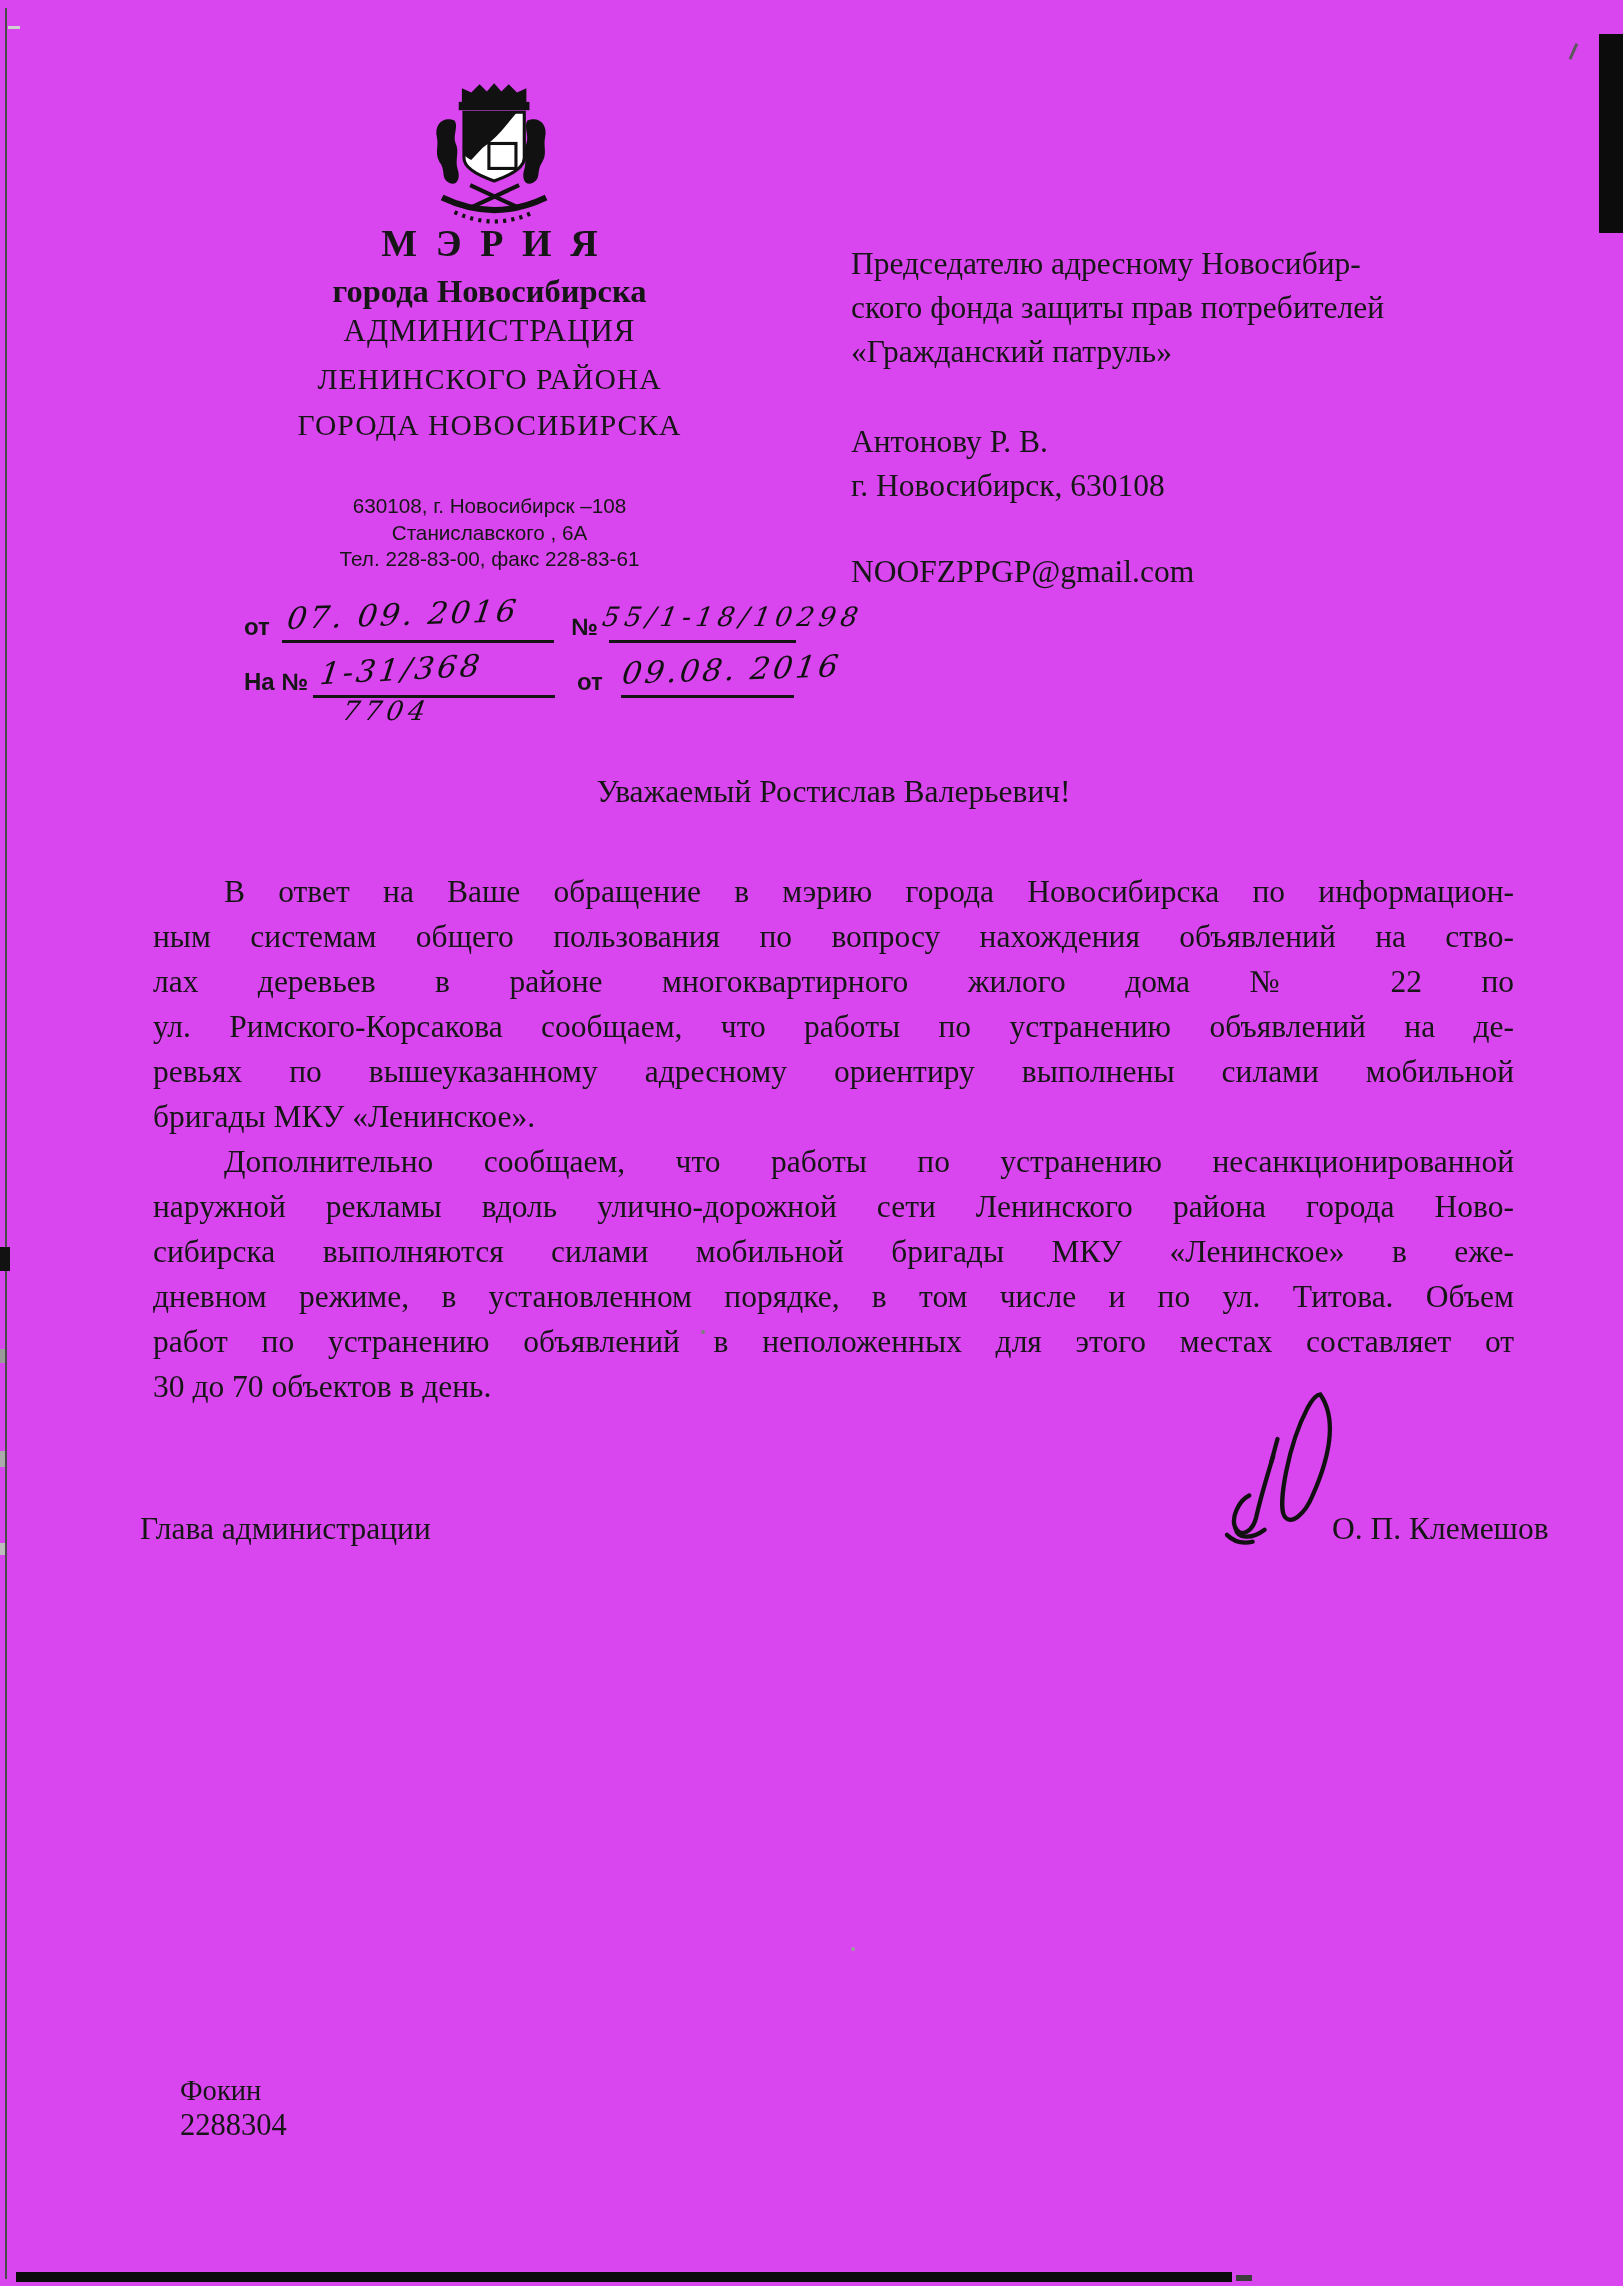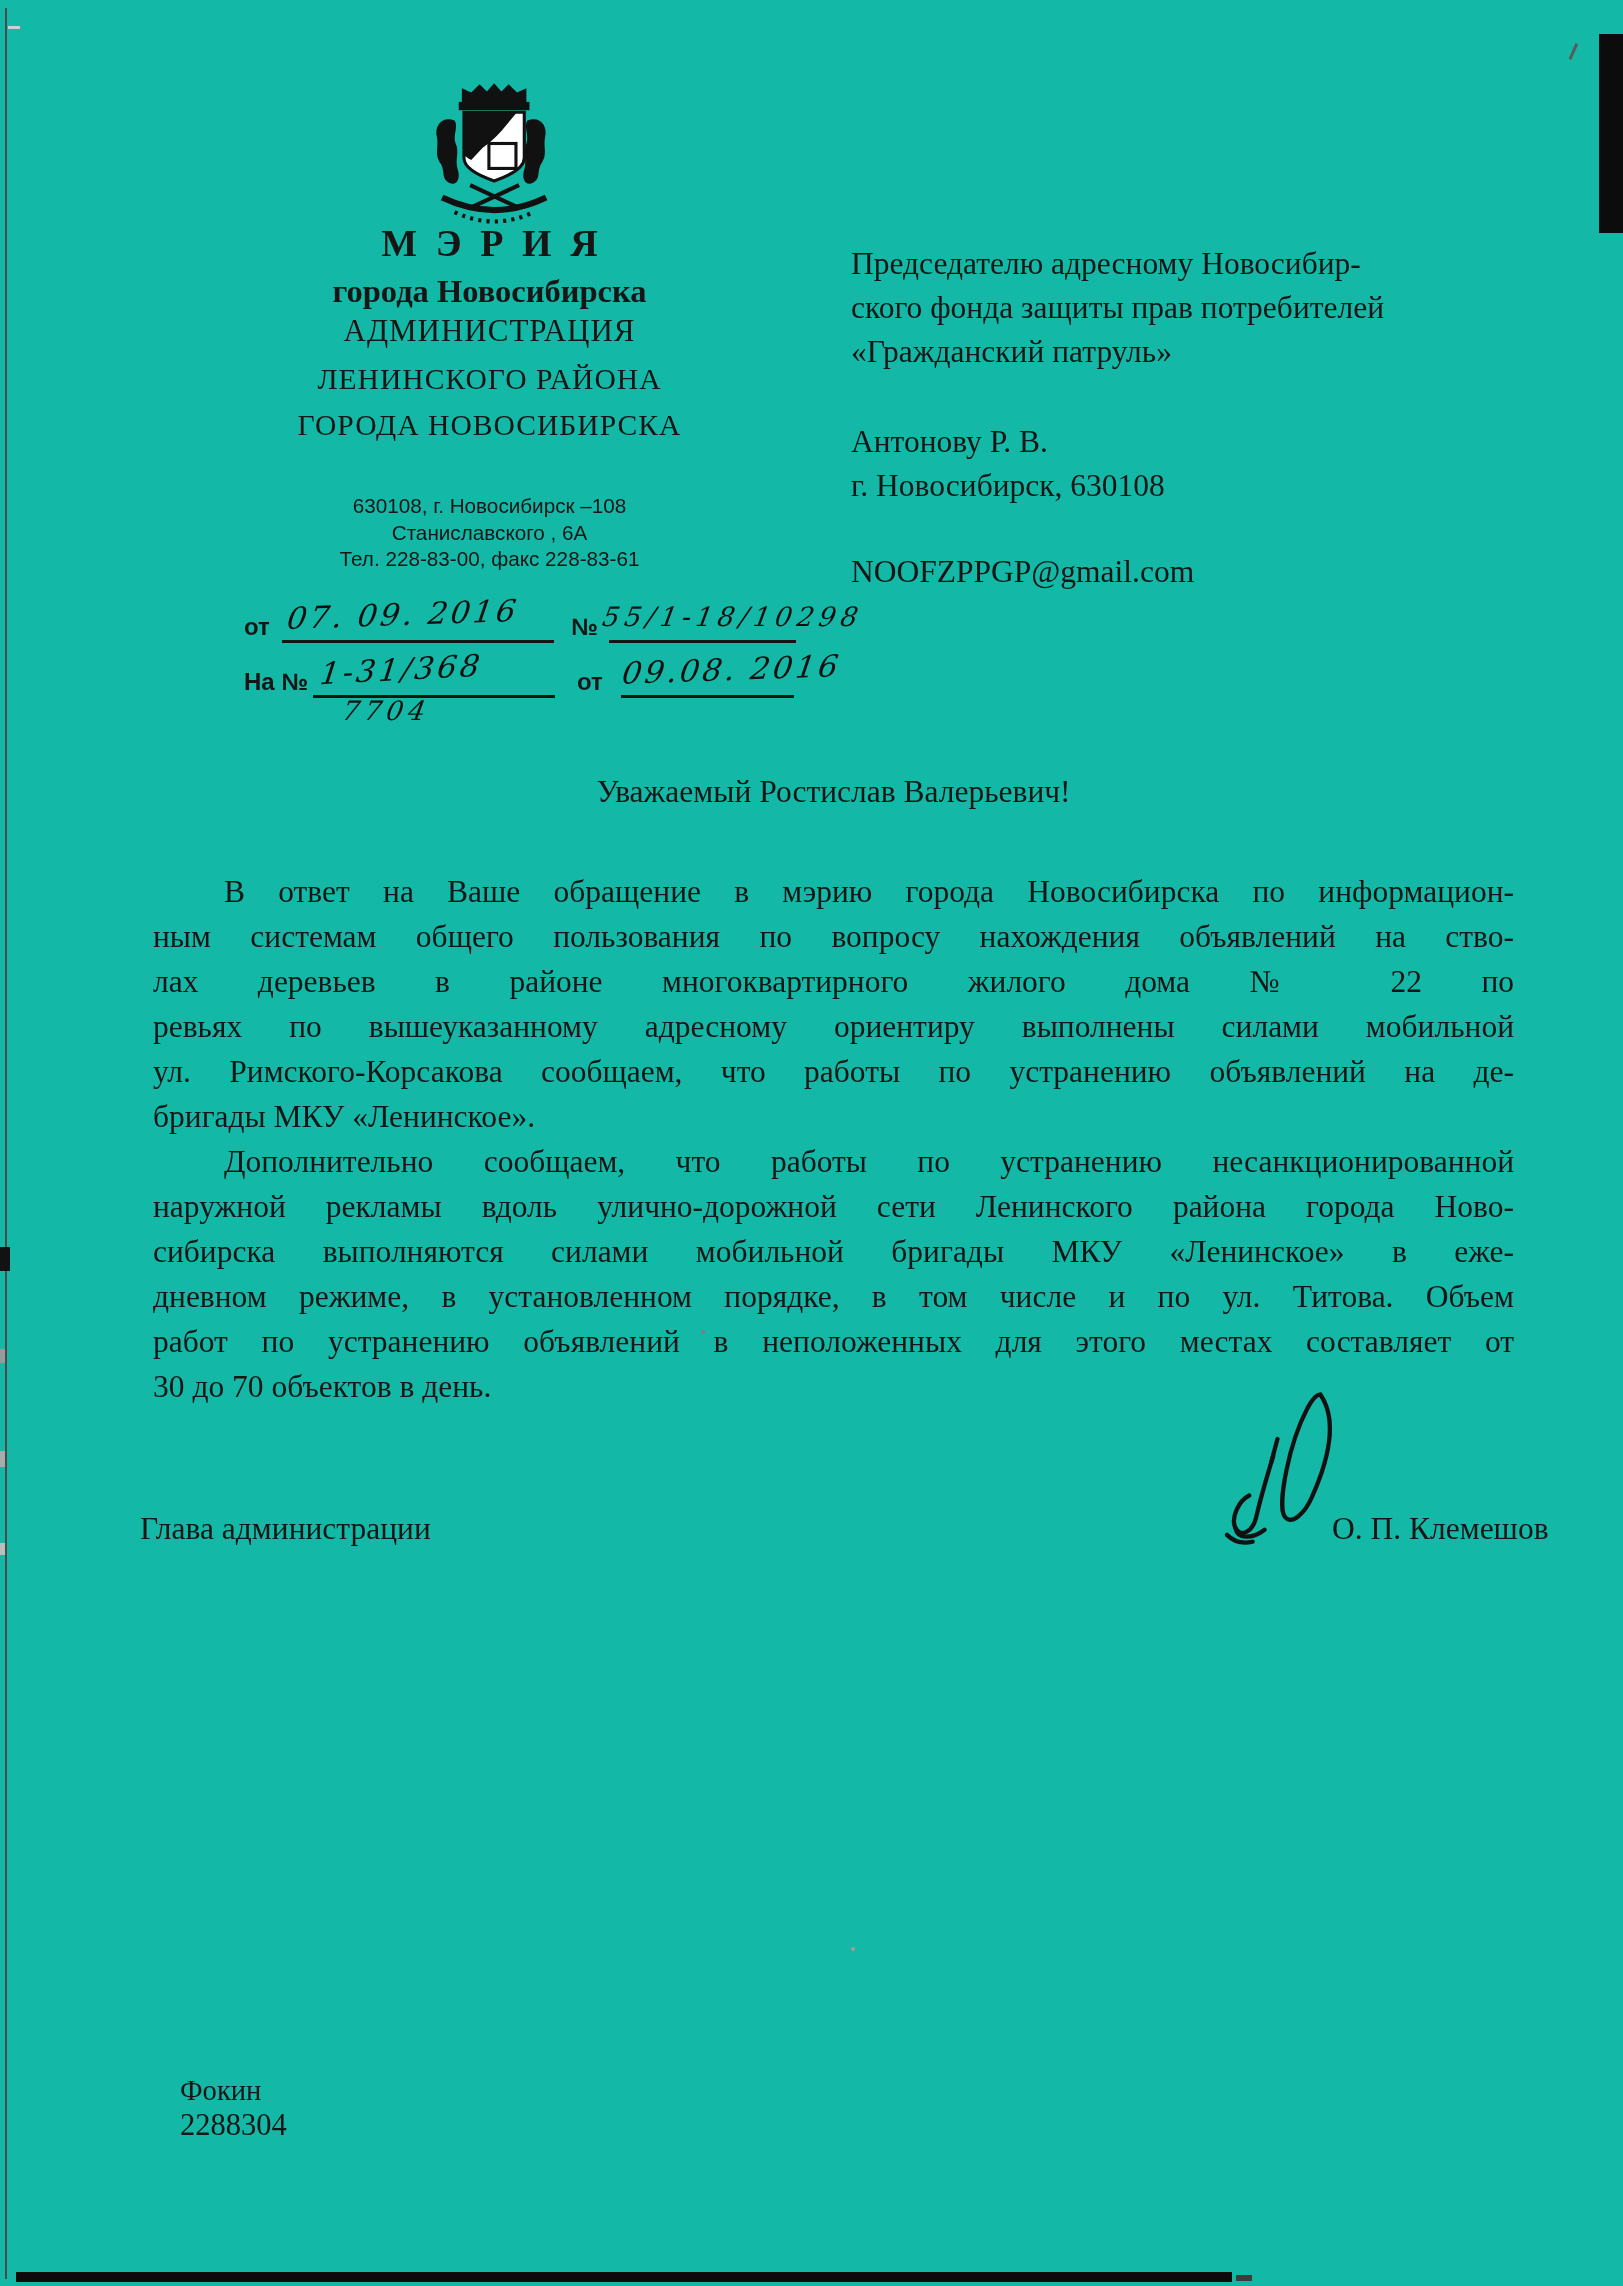--- a/index.html
+++ b/index.html
@@ -1,16 +1,16 @@
 <!DOCTYPE html>
 <html><head>
 <meta charset="utf-8">
 <style>
   html,body{margin:0;padding:0;background:#ffffff;}
-  .page{position:relative;width:1623px;height:2286px;background:#14b8a6;overflow:hidden;
+  .page{position:relative;width:1623px;height:2286px;background:#d946ef;overflow:hidden;
         font-family:"Liberation Serif",serif;color:#161616;}
   .abs{position:absolute;}
   .sans{font-family:"Liberation Sans",sans-serif;}
 
   
   .org{left:167px;top:221px;width:645px;text-align:center;}
   .org-meria{font-size:38px;font-weight:bold;letter-spacing:18.7px;padding-left:18.7px;}
   .org-city{font-size:32.5px;font-weight:bold;margin-top:7.9px;}
   .org-admin{font-size:31px;letter-spacing:1px;margin-top:3px;}
   .org-admin2{font-size:29.6px;letter-spacing:1px;margin-top:13.8px;}
@@ -129,22 +129,22 @@
     <div>г. Новосибирск, 630108</div>
     <div class="gap43">NOOFZPPGP@gmail.com</div>
   </div>
 
   <div class="abs salutation">Уважаемый Ростислав Валерьевич!</div>
 
   <div class="abs body-text">
     <div class="bline ind">В ответ на Ваше обращение в мэрию города Новосибирска по информацион-</div>
     <div class="bline">ным системам общего пользования по вопросу нахождения объявлений на ство-</div>
     <div class="bline">лах деревьев в районе многоквартирного жилого дома № 22 по</div>
+    <div class="bline">ул. Римского-Корсакова сообщаем, что работы по устранению объявлений на де-</div>
     <div class="bline">ревьях по вышеуказанному адресному ориентиру выполнены силами мобильной</div>
-    <div class="bline">ул. Римского-Корсакова сообщаем, что работы по устранению объявлений на де-</div>
     <div class="bline last">бригады МКУ «Ленинское».</div>
     <div class="bline ind">Дополнительно сообщаем, что работы по устранению несанкционированной</div>
     <div class="bline">наружной рекламы вдоль улично-дорожной сети Ленинского района города Ново-</div>
     <div class="bline">сибирска выполняются силами мобильной бригады МКУ «Ленинское» в еже-</div>
     <div class="bline">дневном режиме, в установленном порядке, в том числе и по ул. Титова. Объем</div>
     <div class="bline">работ по устранению объявлений в неположенных для этого местах составляет от</div>
     <div class="bline last">30 до 70 объектов в день.</div>
   </div>
 
   <div class="abs sig-title">Глава администрации</div>

